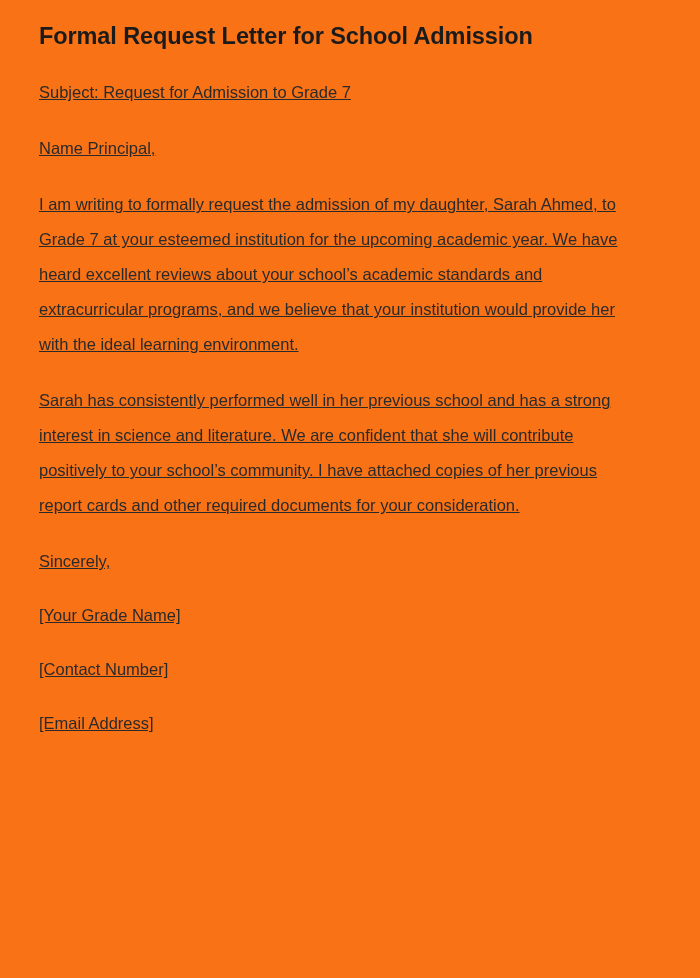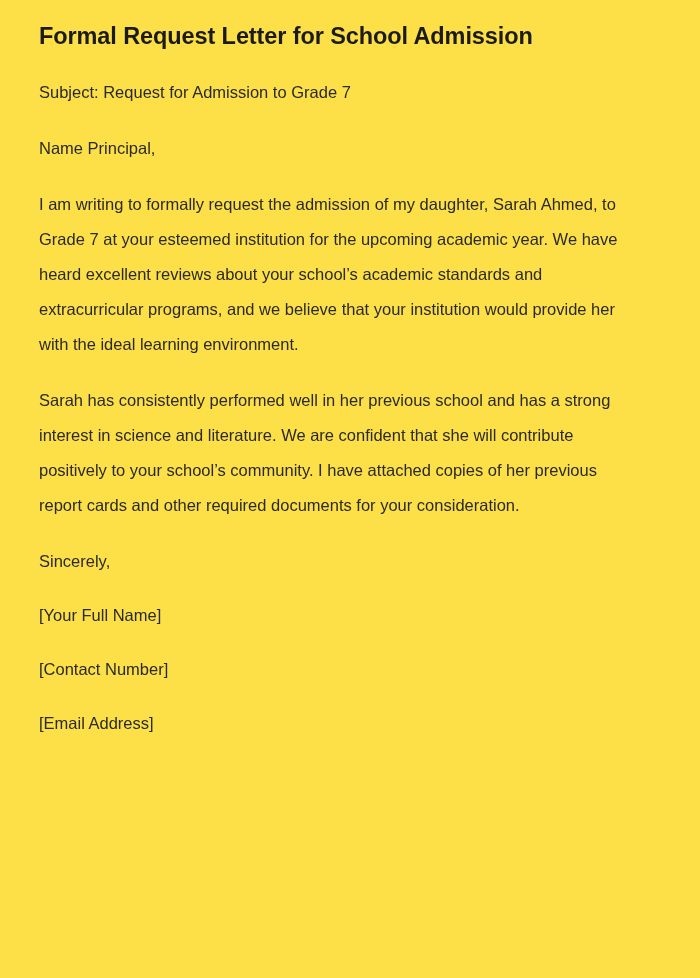--- a/index.html
+++ b/index.html
@@ -12,36 +12,37 @@
     min-height: 978px;
     font-family: "Liberation Sans", sans-serif;
     color: #232323;
     -webkit-font-smoothing: antialiased;
   }
   .page {
     box-sizing: border-box;
     width: 700px;
     min-height: 978px;
     padding: 22px 62px 20px 39px;
-    background: #fde047;
+    background: #f97316;
   }
   .doc-title {
     font-size: 23.5px;
     line-height: 1.25;
     font-weight: bold;
     color: #1b1b1b;
     margin: 0 0 24px 0;
     letter-spacing: -0.1px;
   }
   .para {
     font-size: 16.5px;
     line-height: 35px;
     color: #2a2a2a;
     margin: 0 0 21px 0;
     font-weight: normal;
+    text-decoration: underline;
   }
   .para.sig {
     margin-bottom: 19px;
   }
   .para:last-child {
     margin-bottom: 0;
   }
 </style>
 </head>
 <body>
@@ -54,19 +55,19 @@
 
   <p class="para">Name Principal,</p>
 
   <p class="para">I am writing to formally request the admission of my daughter, Sarah Ahmed, to Grade 7 at your esteemed institution for the upcoming academic year. We have heard excellent reviews about your school’s academic standards and extracurricular programs, and we believe that your institution would provide her with the ideal learning environment.</p>
 
   <p class="para">Sarah has consistently performed well in her previous school and has a strong interest in science and literature. We are confident that she will contribute positively to your school’s community. I have attached copies of her previous report cards and other required documents for your consideration.</p>
 
 
   <p class="para sig">Sincerely,</p>
 
-  <p class="para sig">[Your Full Name]</p>
+  <p class="para sig">[Your Grade Name]</p>
 
   <p class="para sig">[Contact Number]</p>
 
   <p class="para sig">[Email Address]</p>
 
 </div>
 
 </body></html>

